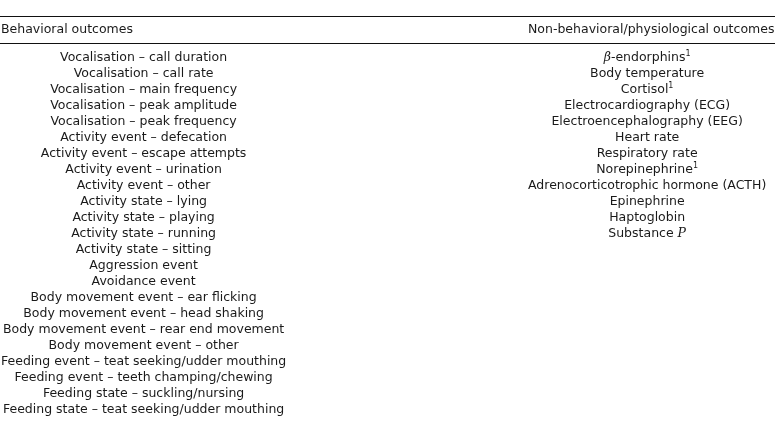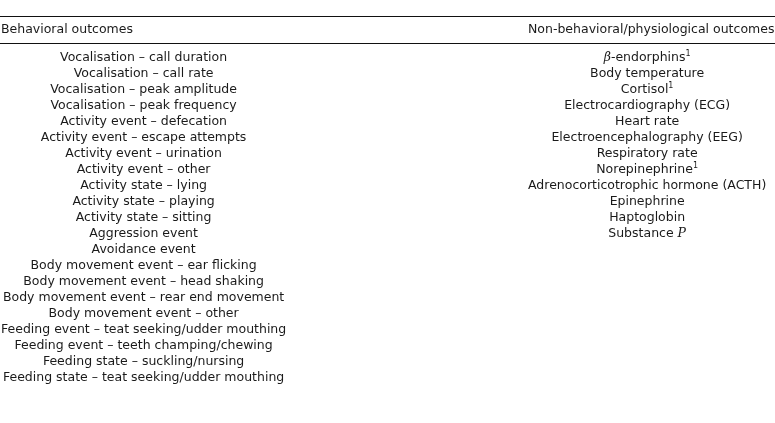--- a/index.html
+++ b/index.html
@@ -22,47 +22,49 @@
 
 <div class="table">
   <div class="rule-top"></div>
   <div class="hdr left">Behavioral outcomes</div>
   <div class="hdr right">Non-behavioral/physiological outcomes</div>
   <div class="rule-mid"></div>
 
   <div class="col left" id="col-left">
       <div>Vocalisation – call duration</div>
       <div>Vocalisation – call rate</div>
+      <div>Vocalisation – main frequency</div>
       <div>Vocalisation – peak amplitude</div>
       <div>Vocalisation – peak frequency</div>
       <div>Activity event – defecation</div>
       <div>Activity event – escape attempts</div>
       <div>Activity event – urination</div>
       <div>Activity event – other</div>
       <div>Activity state – lying</div>
       <div>Activity state – playing</div>
+      <div>Activity state – running</div>
       <div>Activity state – sitting</div>
       <div>Aggression event</div>
       <div>Avoidance event</div>
       <div>Body movement event – ear flicking</div>
       <div>Body movement event – head shaking</div>
       <div>Body movement event – rear end movement</div>
       <div>Body movement event – other</div>
       <div>Feeding event – teat seeking/udder mouthing</div>
       <div>Feeding event – teeth champing/chewing</div>
       <div>Feeding state – suckling/nursing</div>
       <div>Feeding state – teat seeking/udder mouthing</div>
     </div>
   <div class="col right" id="col-right">
       <div><span class="ital">β</span><span>-endorphins</span><sup>1</sup></div>
       <div><span>Body temperature</span></div>
       <div><span>Cortisol</span><sup>1</sup></div>
       <div><span>Electrocardiography (ECG)</span></div>
+      <div><span>Electroencephalography (EEG)</span></div>
       <div><span>Heart rate</span></div>
-      <div><span>Electroencephalography (EEG)</span></div>
       <div><span>Respiratory rate</span></div>
       <div><span>Norepinephrine</span><sup>1</sup></div>
       <div><span>Adrenocorticotrophic hormone (ACTH)</span></div>
       <div><span>Epinephrine</span></div>
       <div><span>Haptoglobin</span></div>
       <div><span>Substance </span><span class="ital">P</span></div>
     </div>
 
   <div class="rule-bot"></div>
 </div>

